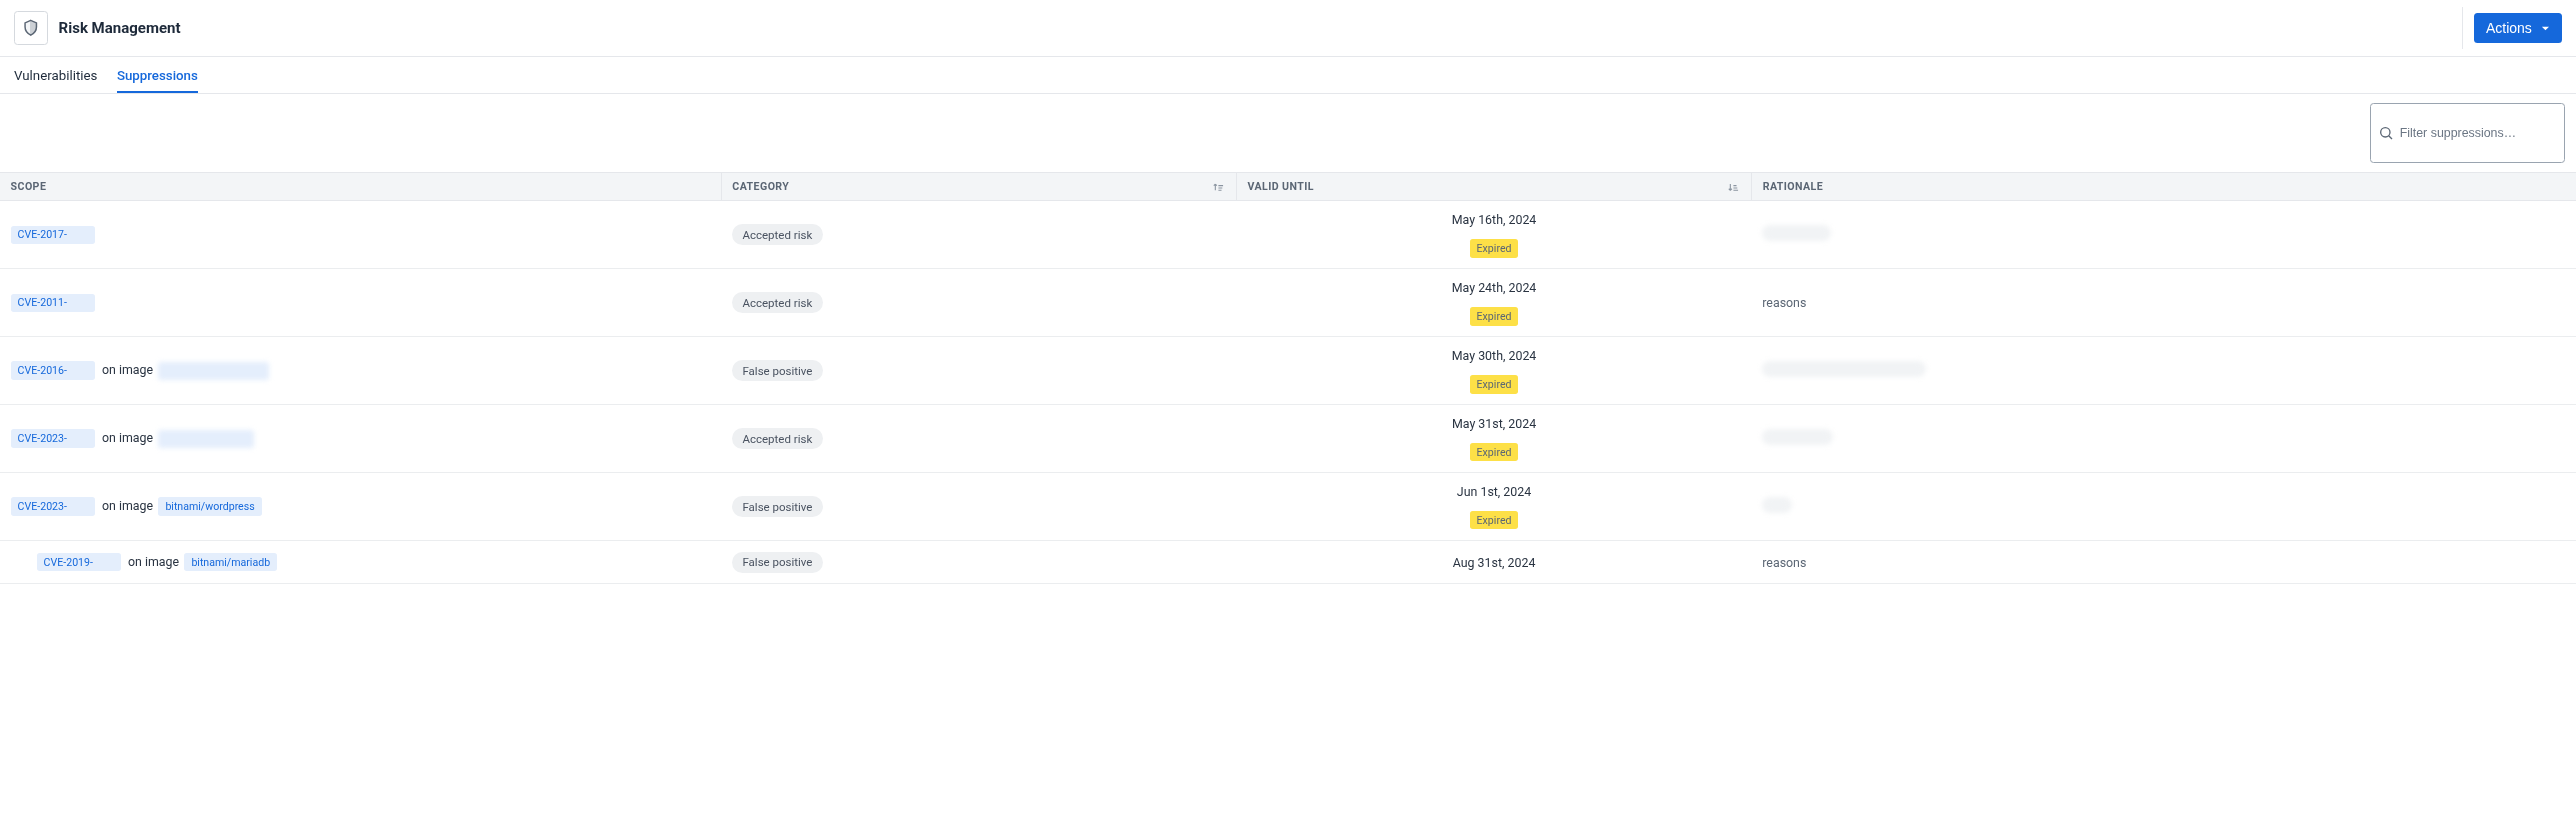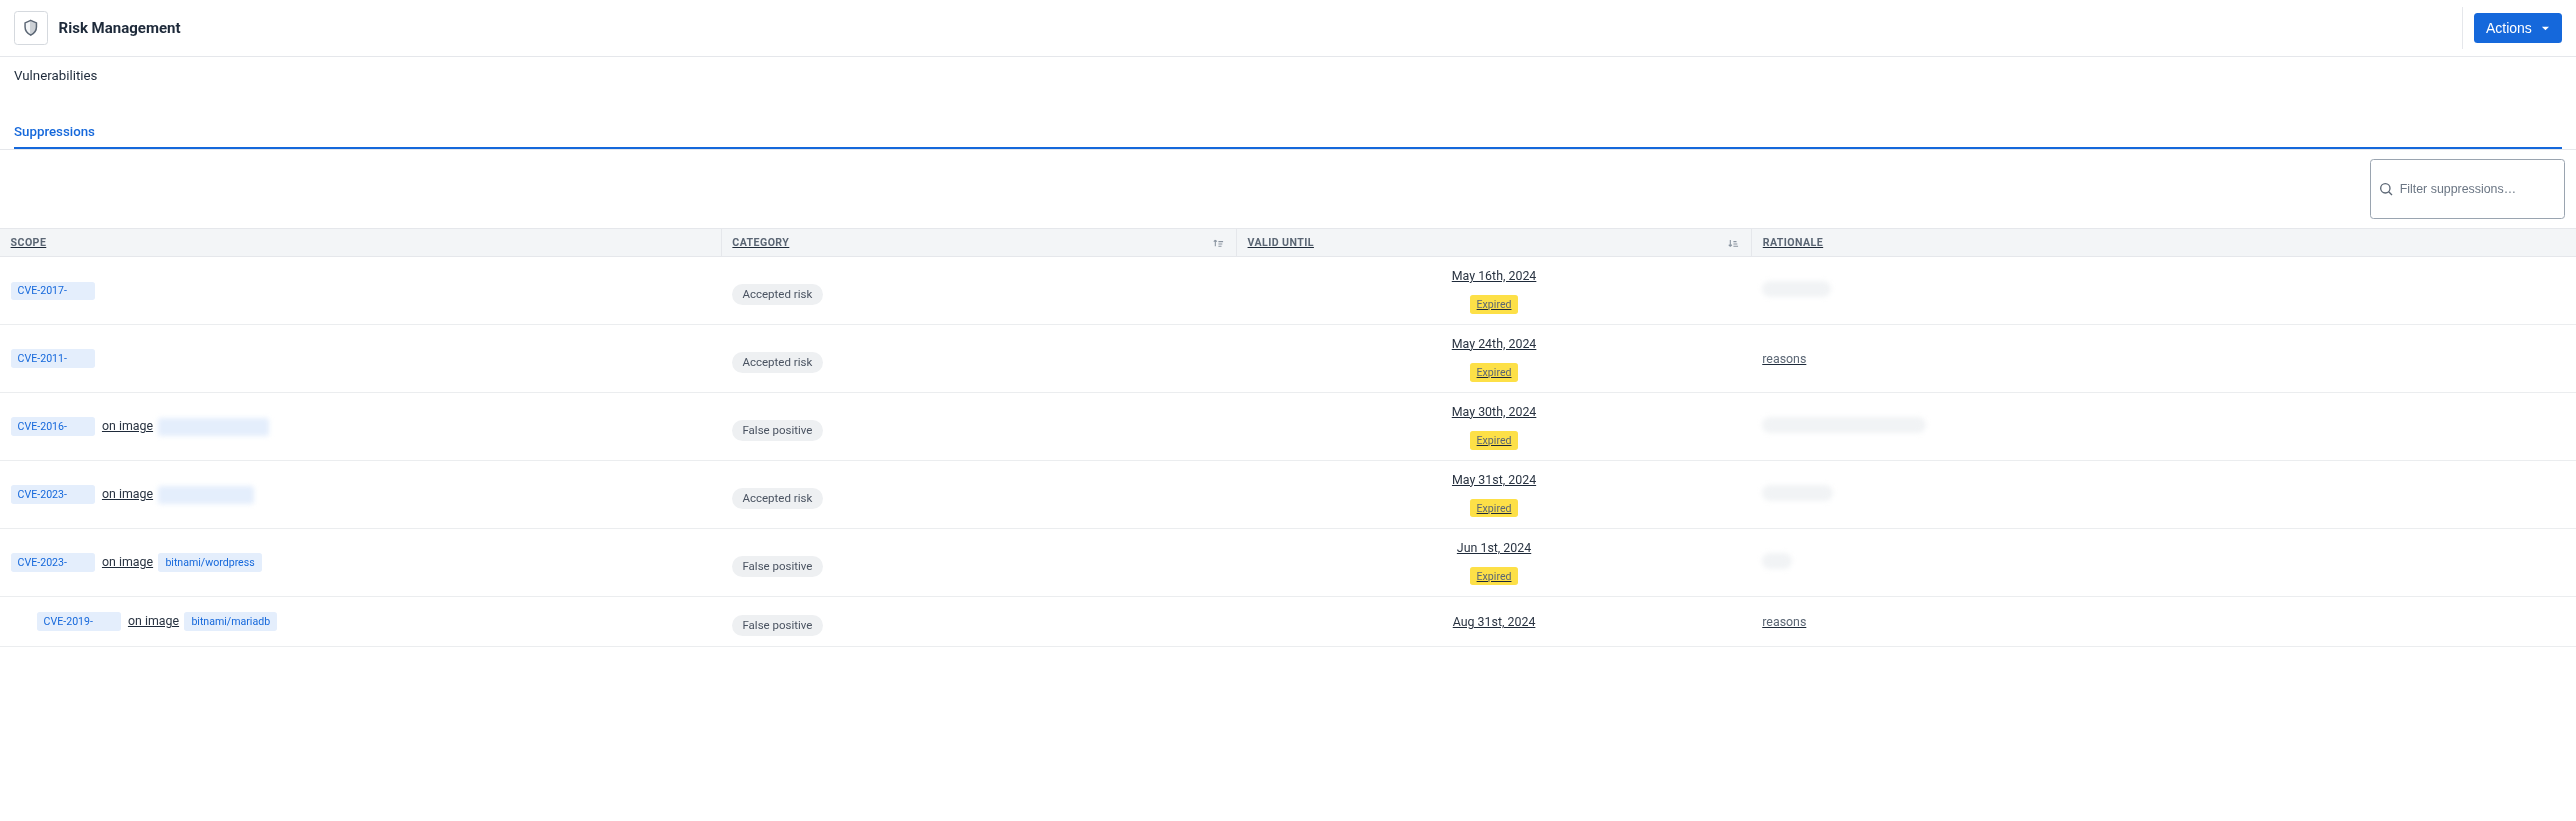--- a/index.html
+++ b/index.html
@@ -59,21 +59,20 @@
       margin-right: 10.6px;
     }
     .header-right { display:flex; align-items:center; }
 
     
     .tabs {
       display: flex;
       gap: 19.5px;
       padding: 0 14px;
       border-bottom: 0.9px solid #e5e7eb;
-      flex-direction: column;
     }
     .tab {
       padding: 10.6px 0 8.9px 0;
       font-size: 13.3px;
       color: #1e2a3a;
       cursor: pointer;
       border-bottom: 2.7px solid transparent;
     }
     .tab.active {
       color: #1568db;
@@ -102,21 +101,20 @@
       font-size: 12.4px;
       width: 100%;
       color: #1e2a3a;
     }
     .search-box input::placeholder { color: #6b7684; }
 
     
     table.data {
       width: 100%;
       border-collapse: collapse;
-      text-decoration: underline;
     }
     table.data thead th {
       background: #f3f5f7;
       text-align: left;
       font-size: 10.6px;
       font-weight: 700;
       color: #5b6674;
       letter-spacing: 0.04em;
       text-transform: uppercase;
       border-top: 0.9px solid #e5e7eb;
@@ -151,21 +149,20 @@
       cursor: pointer;
     }
     .on-image { color: #2a3442; margin: 0 5.3px 0 7px; font-size: 12.4px; }
     .pill {
       display: inline-block;
       background: #eef0f2;
       color: #4a5361;
       font-size: 11.5px;
       padding: 3.5px 10.6px;
       border-radius: 884px;
-      margin-top: 7px;
     }
     .date-cell { display: flex; align-items: center; gap: 12.4px; flex-direction: column; }
     .date-text { color: #2a3442; }
     .expired-badge {
       background: #fde047;
       color: #5b6674;
       font-size: 10.6px;
       padding: 2.7px 7px;
       border-radius: 2.7px;
     }

